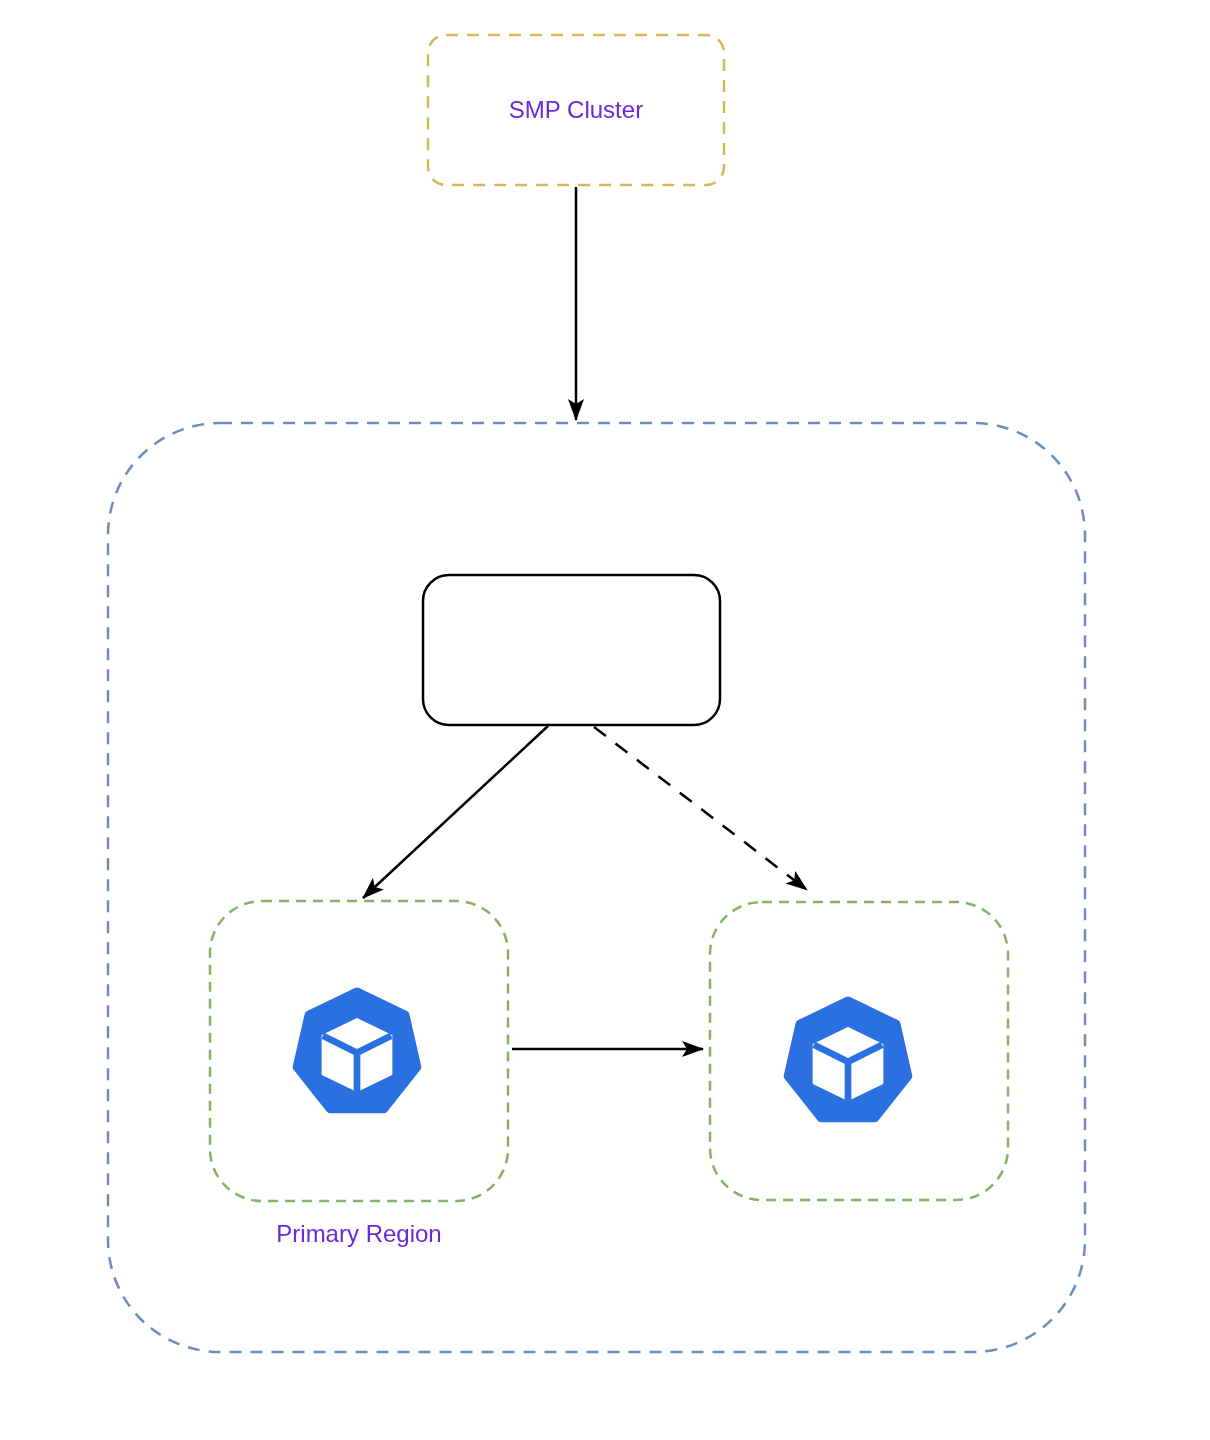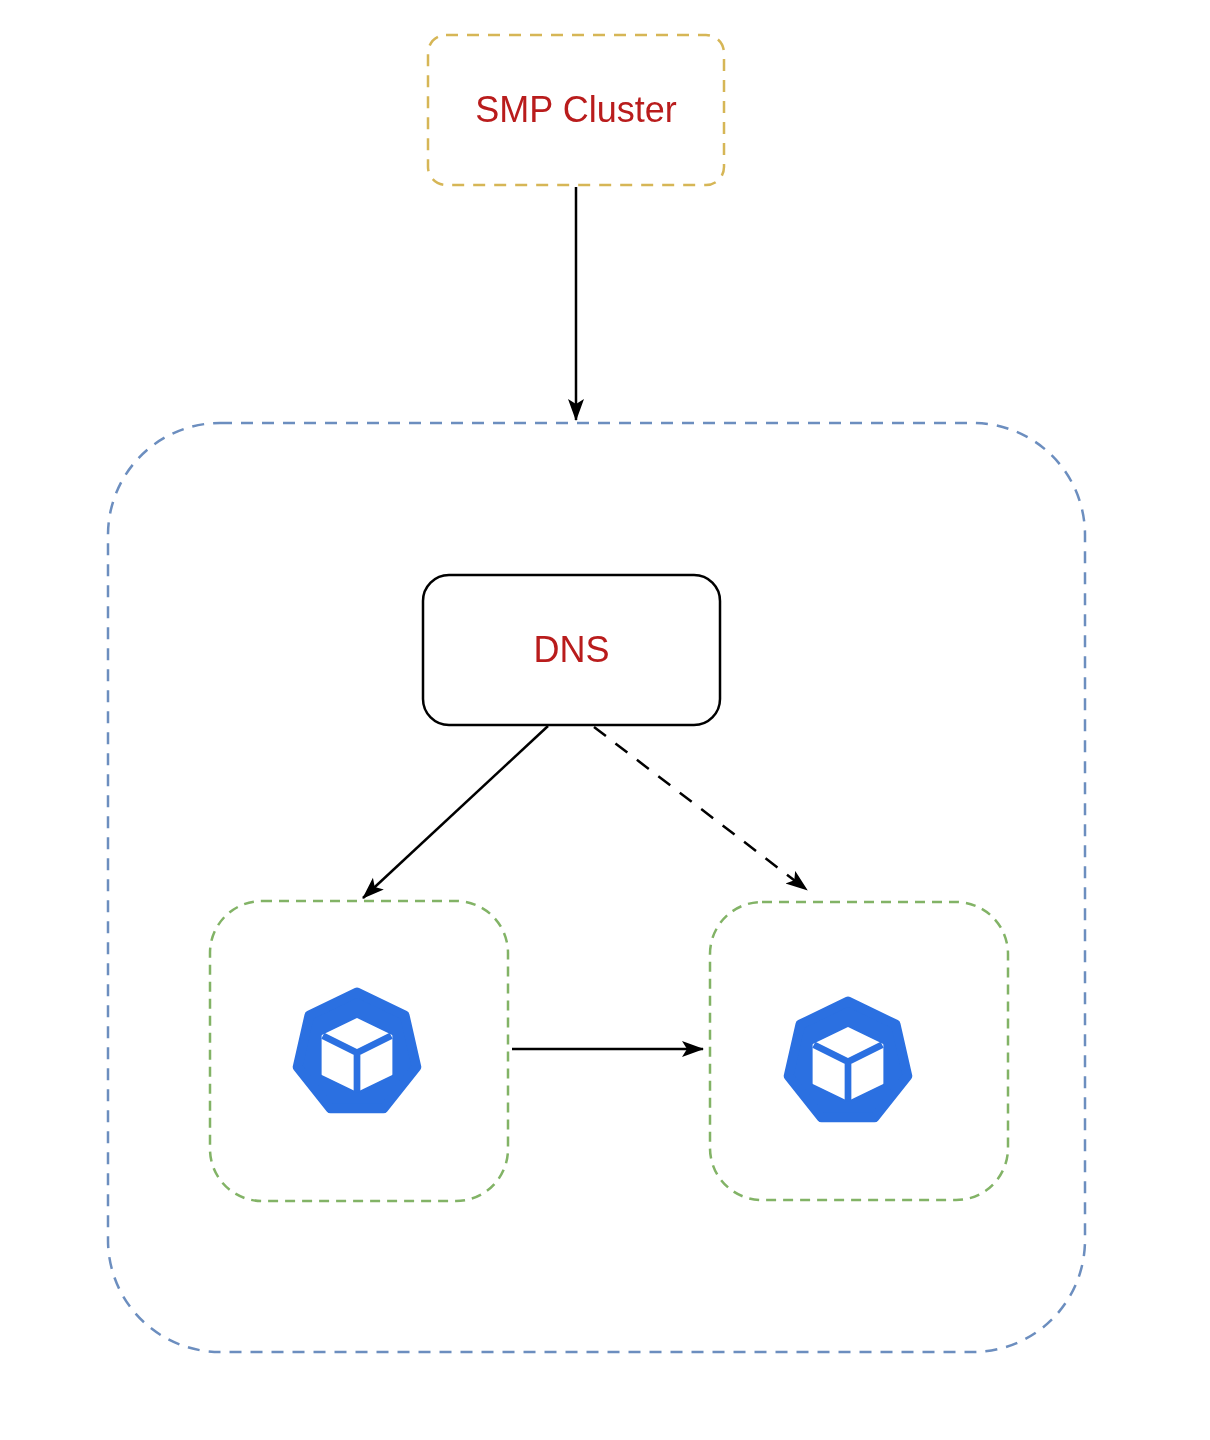--- a/index.html
+++ b/index.html
@@ -19,22 +19,22 @@
     position: absolute;
     left: 0;
     top: 0;
   }
   .node-label {
     position: absolute;
     display: flex;
     align-items: center;
     justify-content: center;
     text-align: center;
-    color: #b91c1c;
-    font-size: 36px;
+    color: #6d28d9;
+    font-size: 24px;
     line-height: 1.2;
     pointer-events: none;
   }
   .label-smp     { left: 428px; top: 35px;  width: 296px; height: 150px; }
   .label-dns     { left: 423px; top: 575px; width: 297px; height: 150px; }
   .label-primary   { left: 185px; top: 1214px; width: 348px; height: 40px; }
   .label-secondary { left: 685px; top: 1214px; width: 348px; height: 40px; }
 </style>
 </head>
 <body>
@@ -76,17 +76,17 @@
     <g transform="translate(787,999) scale(1.22)">
       <polygon points="50,2 89.1,20.9 98.7,63.1 71.7,97.1 28.3,97.1 1.3,63.1 10.9,20.9" stroke-width="8" stroke-linejoin="round" fill="#2b70e1"></polygon>
       <polygon points="50,2 89.1,20.9 98.7,63.1 71.7,97.1 28.3,97.1 1.3,63.1 10.9,20.9" fill="none" stroke-width="8" stroke-linejoin="round" stroke="#2b70e1"></polygon>
       <polygon points="50,24 78,37.5 78,69 50,82.5 22,69 22,37.5" fill="#ffffff" stroke="#ffffff" stroke-width="2" stroke-linejoin="round"></polygon>
       <path d="M 22 37.5 L 50 51.5 M 78 37.5 L 50 51.5 M 50 51.5 L 50 84" fill="none" stroke-width="5.5" stroke="#2b70e1"></path>
     </g>
   </svg>
 
   <div class="node-label label-smp">SMP Cluster</div>
 
-  <div class="node-label label-dns">DNS</div>
 
+  <div class="node-label label-primary">Primary Region</div>
 
 
 </div>
 
 </body></html>

